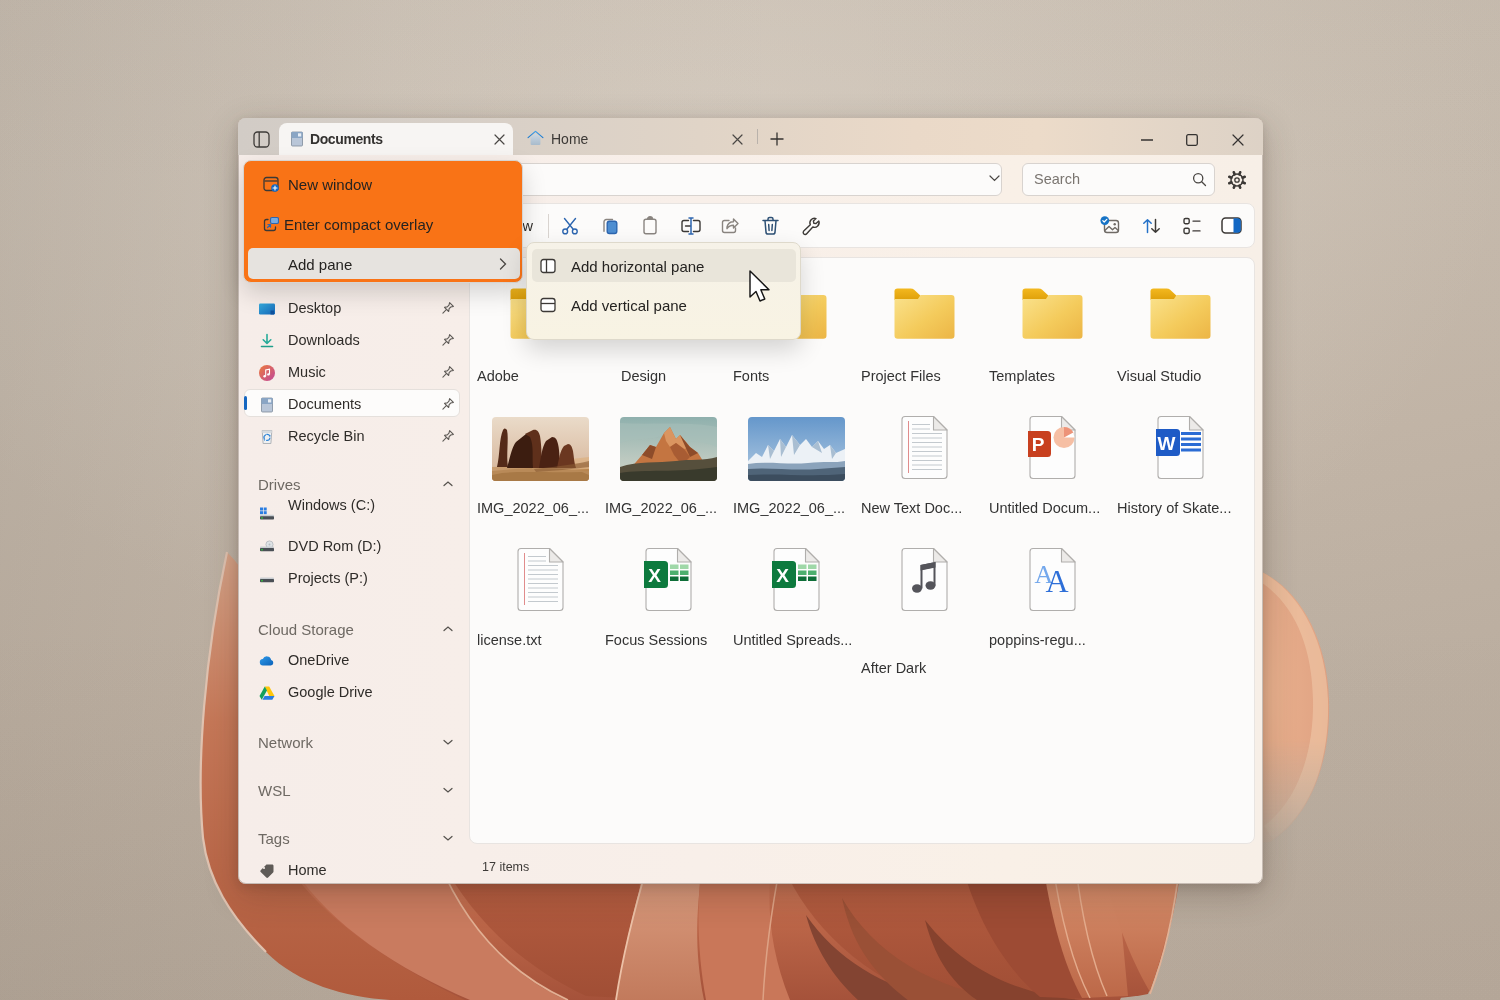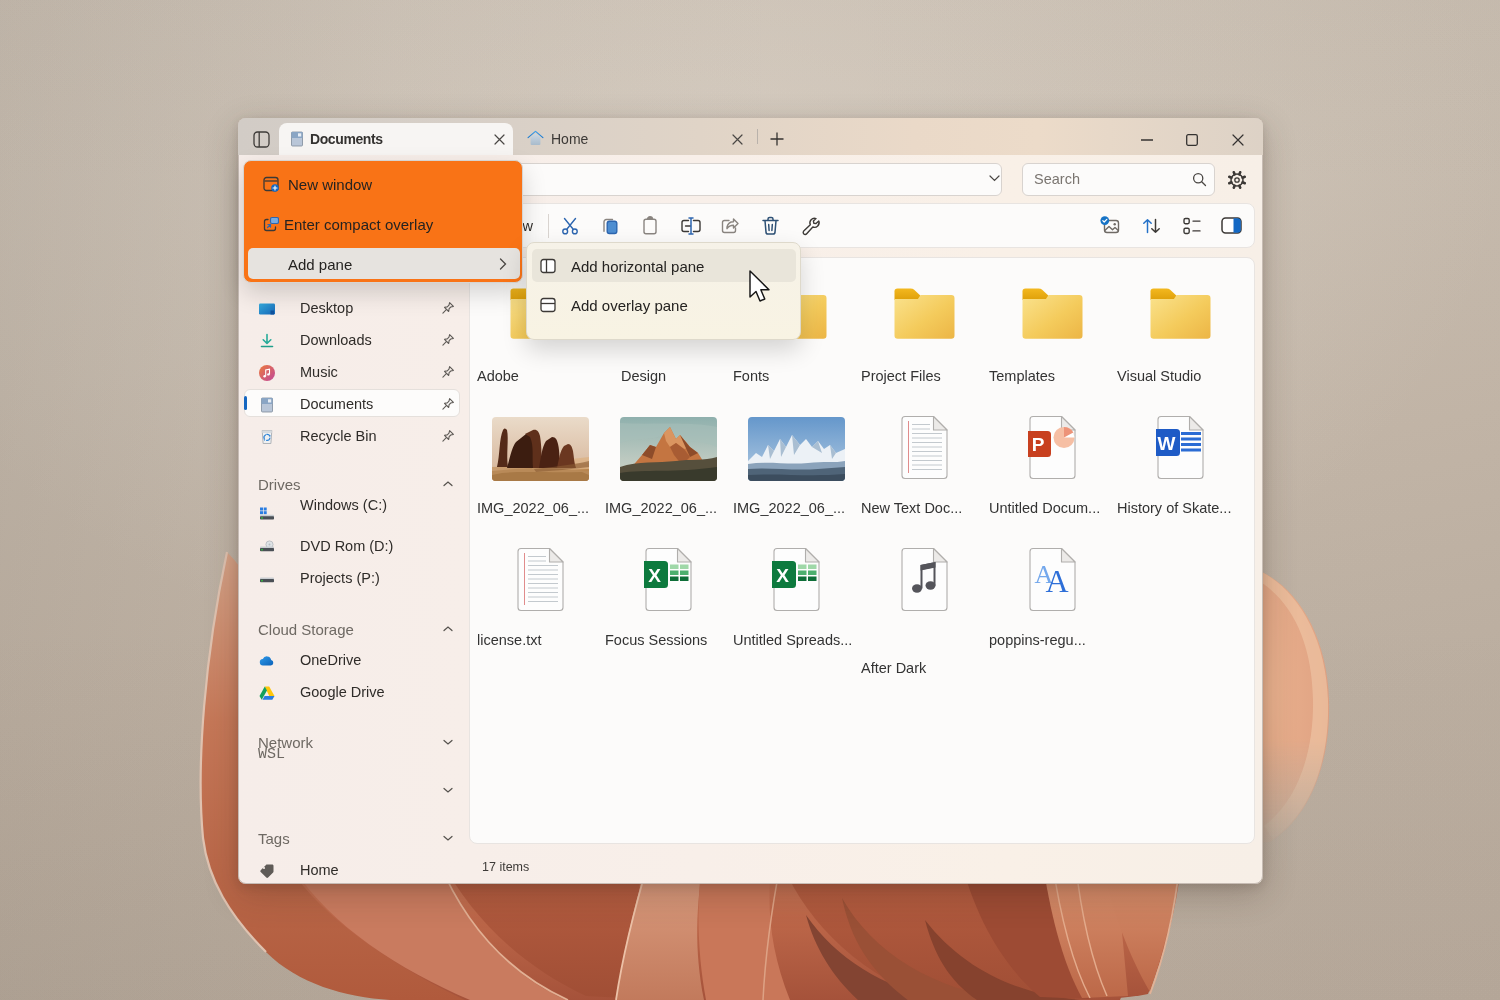--- a/index.html
+++ b/index.html
@@ -19,21 +19,21 @@
  background:linear-gradient(90deg,#f6ede9 0%,#f8efe9 45%,#f9f0e7 75%,#f7efe7 100%);
  box-shadow:0 10px 34px rgba(50,35,25,.24), 0 3px 10px rgba(50,35,25,.14);
  outline:1px solid rgba(110,95,85,.35);outline-offset:-1px;}
 #titlebar{position:absolute;left:0;top:0;width:100%;height:37px;
  background:linear-gradient(90deg,#d2ccc6 0%,#d7cfc7 22%,#e0d4c7 45%,#ead9c8 66%,#ecdbc9 78%,#e2d5c7 92%,#ddd2c6 100%);}
 .tab-active{position:absolute;left:41px;top:5px;width:234px;height:32px;background:#f7f5f3;border-radius:8px 8px 0 0;}
 #addr-row{position:absolute;left:0;top:37px;width:100%;height:48px;}
 .whitebox{position:absolute;background:#fcfbfa;border:1px solid #d8d3cf;border-radius:6px;box-sizing:border-box;}
 .card{position:absolute;background:#fcfbfa;border:1px solid #e8e4e1;border-radius:8px;box-sizing:border-box;}
 #sidebar{position:absolute;left:0;top:85px;width:231px;height:681px;}
-.stext{position:absolute;left:50px;font-size:14.5px;color:#2f2c29;white-space:nowrap;margin-left:12px;}
+.stext{position:absolute;left:50px;font-size:14.5px;color:#2f2c29;white-space:nowrap;}
 .shead{position:absolute;left:20px;font-size:15px;color:#6e6963;white-space:nowrap;}
 .sicon{position:absolute;left:21px;width:16px;height:16px;}
 .spin{position:absolute;left:203px;width:14px;height:14px;}
 .schev{position:absolute;left:204px;width:12px;height:12px;}
 .glabel{position:absolute;width:128px;text-align:left;font-size:14.5px;color:#333;white-space:nowrap;overflow:hidden;}
 .micon{position:absolute;width:16px;height:16px;}
 .mtext{position:absolute;font-size:15px;color:#252321;white-space:nowrap;}
 #menu1{position:absolute;left:243px;top:160px;width:280px;height:123px;z-index:10;
  background:#f97316;border:1px solid #d7d4d1;border-radius:8px;box-sizing:border-box;
  box-shadow:0 10px 24px rgba(0,0,0,.16);}
@@ -268,21 +268,21 @@
       <path d="M4.2 12.5a3.2 3.2 0 0 1-.4-6.4A4.4 4.4 0 0 1 12.2 7a2.8 2.8 0 0 1-.4 5.5z" fill="url(#odg)"></path>
     </svg>
  <div class="stext" style="top:534px;">OneDrive</div>
  <svg class="sicon" style="top:567px;" viewBox="0 0 16 16">
       <path d="M5.8 1.5h4.4L15.5 11H10.2z" fill="#ffc60a"></path>
       <path d="M5.8 1.5L.5 11l2.2 3.8L8 5.4z" fill="#14a05c"></path>
       <path d="M3.4 14.8h9.9L15.5 11H5.6z" fill="#2a7de1"></path>
     </svg>
  <div class="stext" style="top:566px;">Google Drive</div>
  <div class="shead" style="top:616px;">Network</div>
- <div class="shead" style="top:628px;font-family:Liberation Mono, monospace;">WSL</div>
+ <div class="shead" style="top:664px;">WSL</div>
  <div class="shead" style="top:712px;">Tags</div>
  <svg class="sicon" style="top:745px;" viewBox="0 0 16 16">
       <path d="M1.5 8.6V2.8c0-.7.6-1.3 1.3-1.3h5.8c.4 0 .7.1 1 .4l5 5c.5.5.5 1.3 0 1.8l-5.6 5.6c-.5.5-1.3.5-1.8 0l-5.3-5.3a1.3 1.3 0 0 1-.4-.4z" fill="#5f5b57" transform="rotate(90 8 8)"></path>
       <circle cx="5" cy="5" r="1.1" fill="#f7eeea"></circle>
     </svg>
  <div class="stext" style="top:744px;">Home</div>
  <svg class="spin" style="top:183px;" viewBox="0 0 14 14">
       <path d="M8.6 1.6l3.8 3.8-2.6.6-1.7 1.7-.4 2.8L3.5 6.3l2.8-.4L8 4.2z" fill="none" stroke="#5f5b57" stroke-width="1.1" stroke-linejoin="round"></path>
       <path d="M5.3 8.7l-3.4 3.4" stroke="#5f5b57" stroke-width="1.1" stroke-linecap="round"></path>
     </svg>
@@ -598,17 +598,17 @@
  <div style="position:absolute;left:5px;top:6px;width:264px;height:33px;background:#e9e5da;border-radius:5px;"></div>
  <svg class="micon" style="left:13px;top:15px;" viewBox="0 0 16 16">
       <rect x="1" y="1.5" width="14" height="13" rx="2.5" fill="#fff" stroke="#3c3936" stroke-width="1.3"></rect>
       <path d="M6.5 1.5v13" stroke="#3c3936" stroke-width="1.3"></path>
     </svg>
  <div class="mtext" style="left:44px;top:15px;">Add horizontal pane</div>
  <svg class="micon" style="left:13px;top:54px;" viewBox="0 0 16 16">
       <rect x="1" y="1.5" width="14" height="13" rx="2.5" fill="#fff" stroke="#3c3936" stroke-width="1.3"></rect>
       <path d="M1 6.5h14" stroke="#3c3936" stroke-width="1.3"></path>
     </svg>
- <div class="mtext" style="left:44px;top:54px;">Add overlay pane</div>
+ <div class="mtext" style="left:44px;top:54px;">Add vertical pane</div>
 </div>
 <svg id="cursor" width="26" height="34" viewBox="0 0 26 34">
     <path d="M2 1 L2 27 L8 21.5 L12 31 L16.8 29 L12.8 19.8 L21 19.8 Z" fill="#fff" stroke="#161616" stroke-width="1.45" stroke-linejoin="round"></path>
   </svg>
 
 </body></html>

